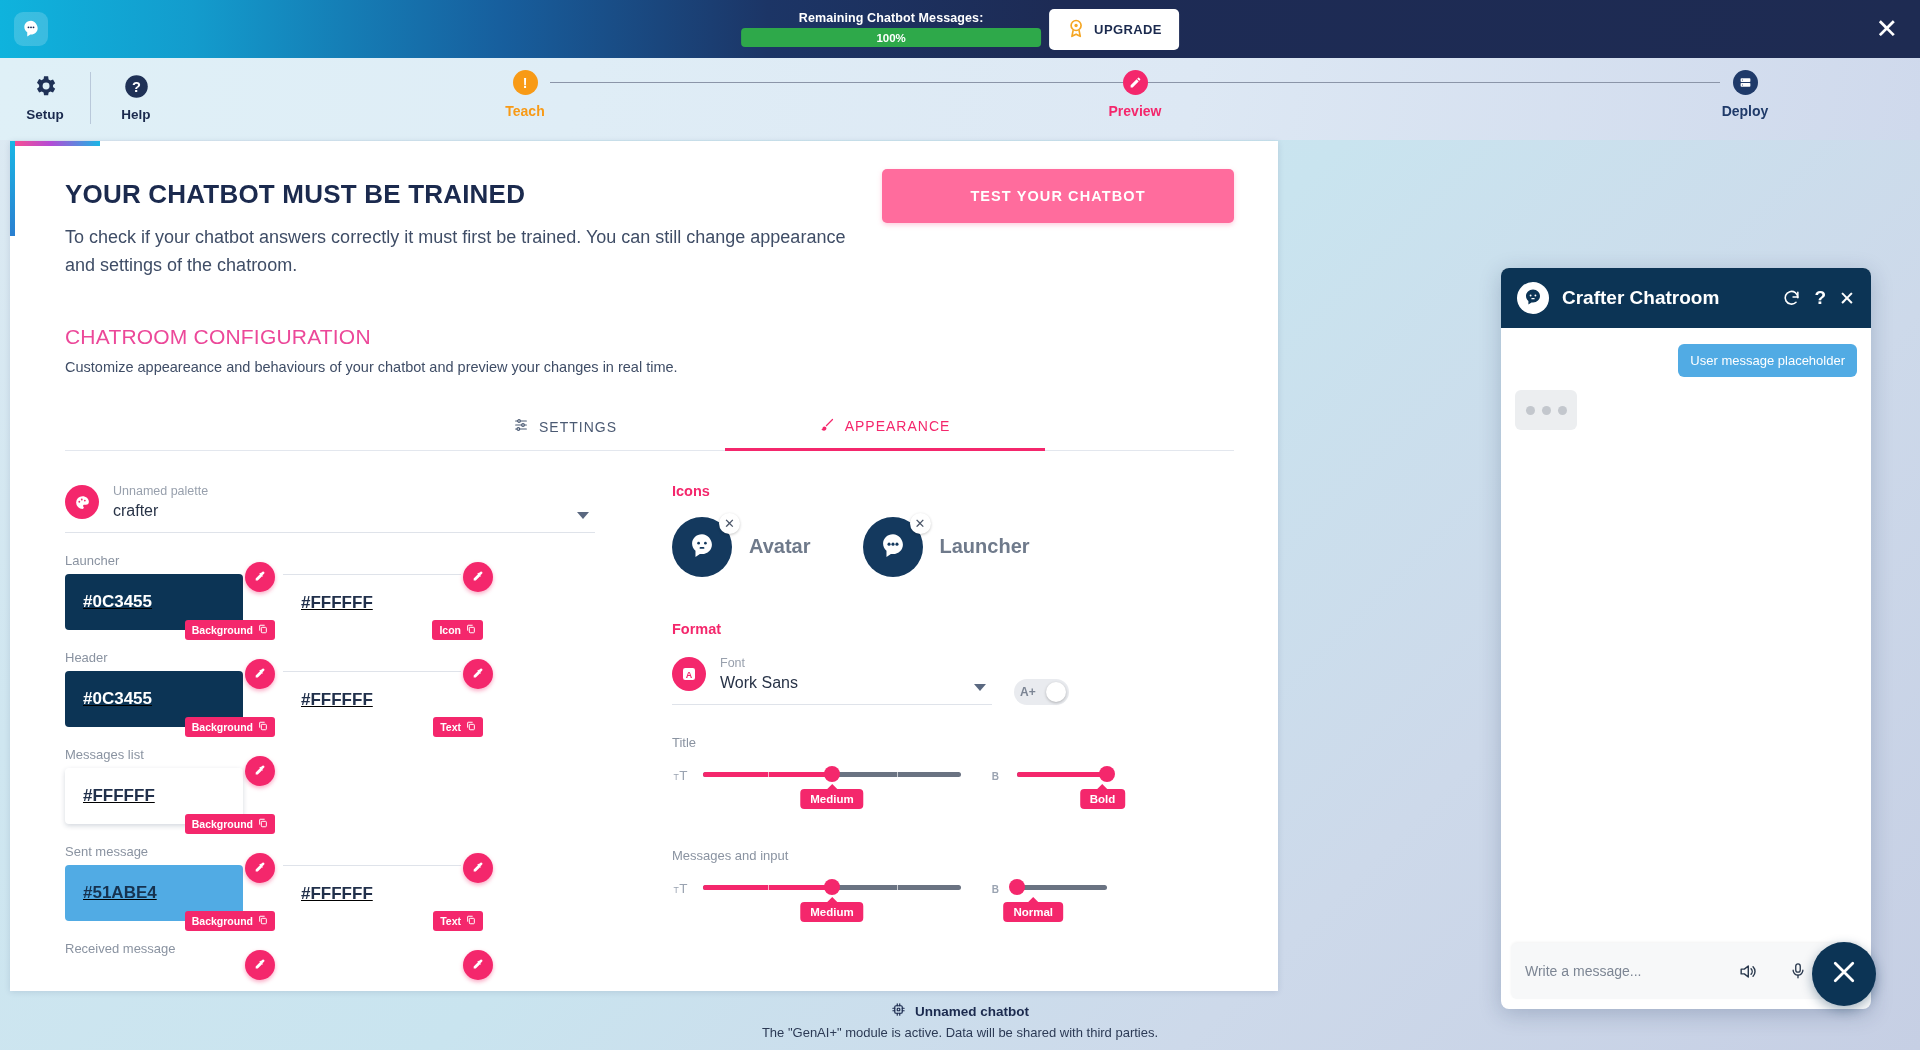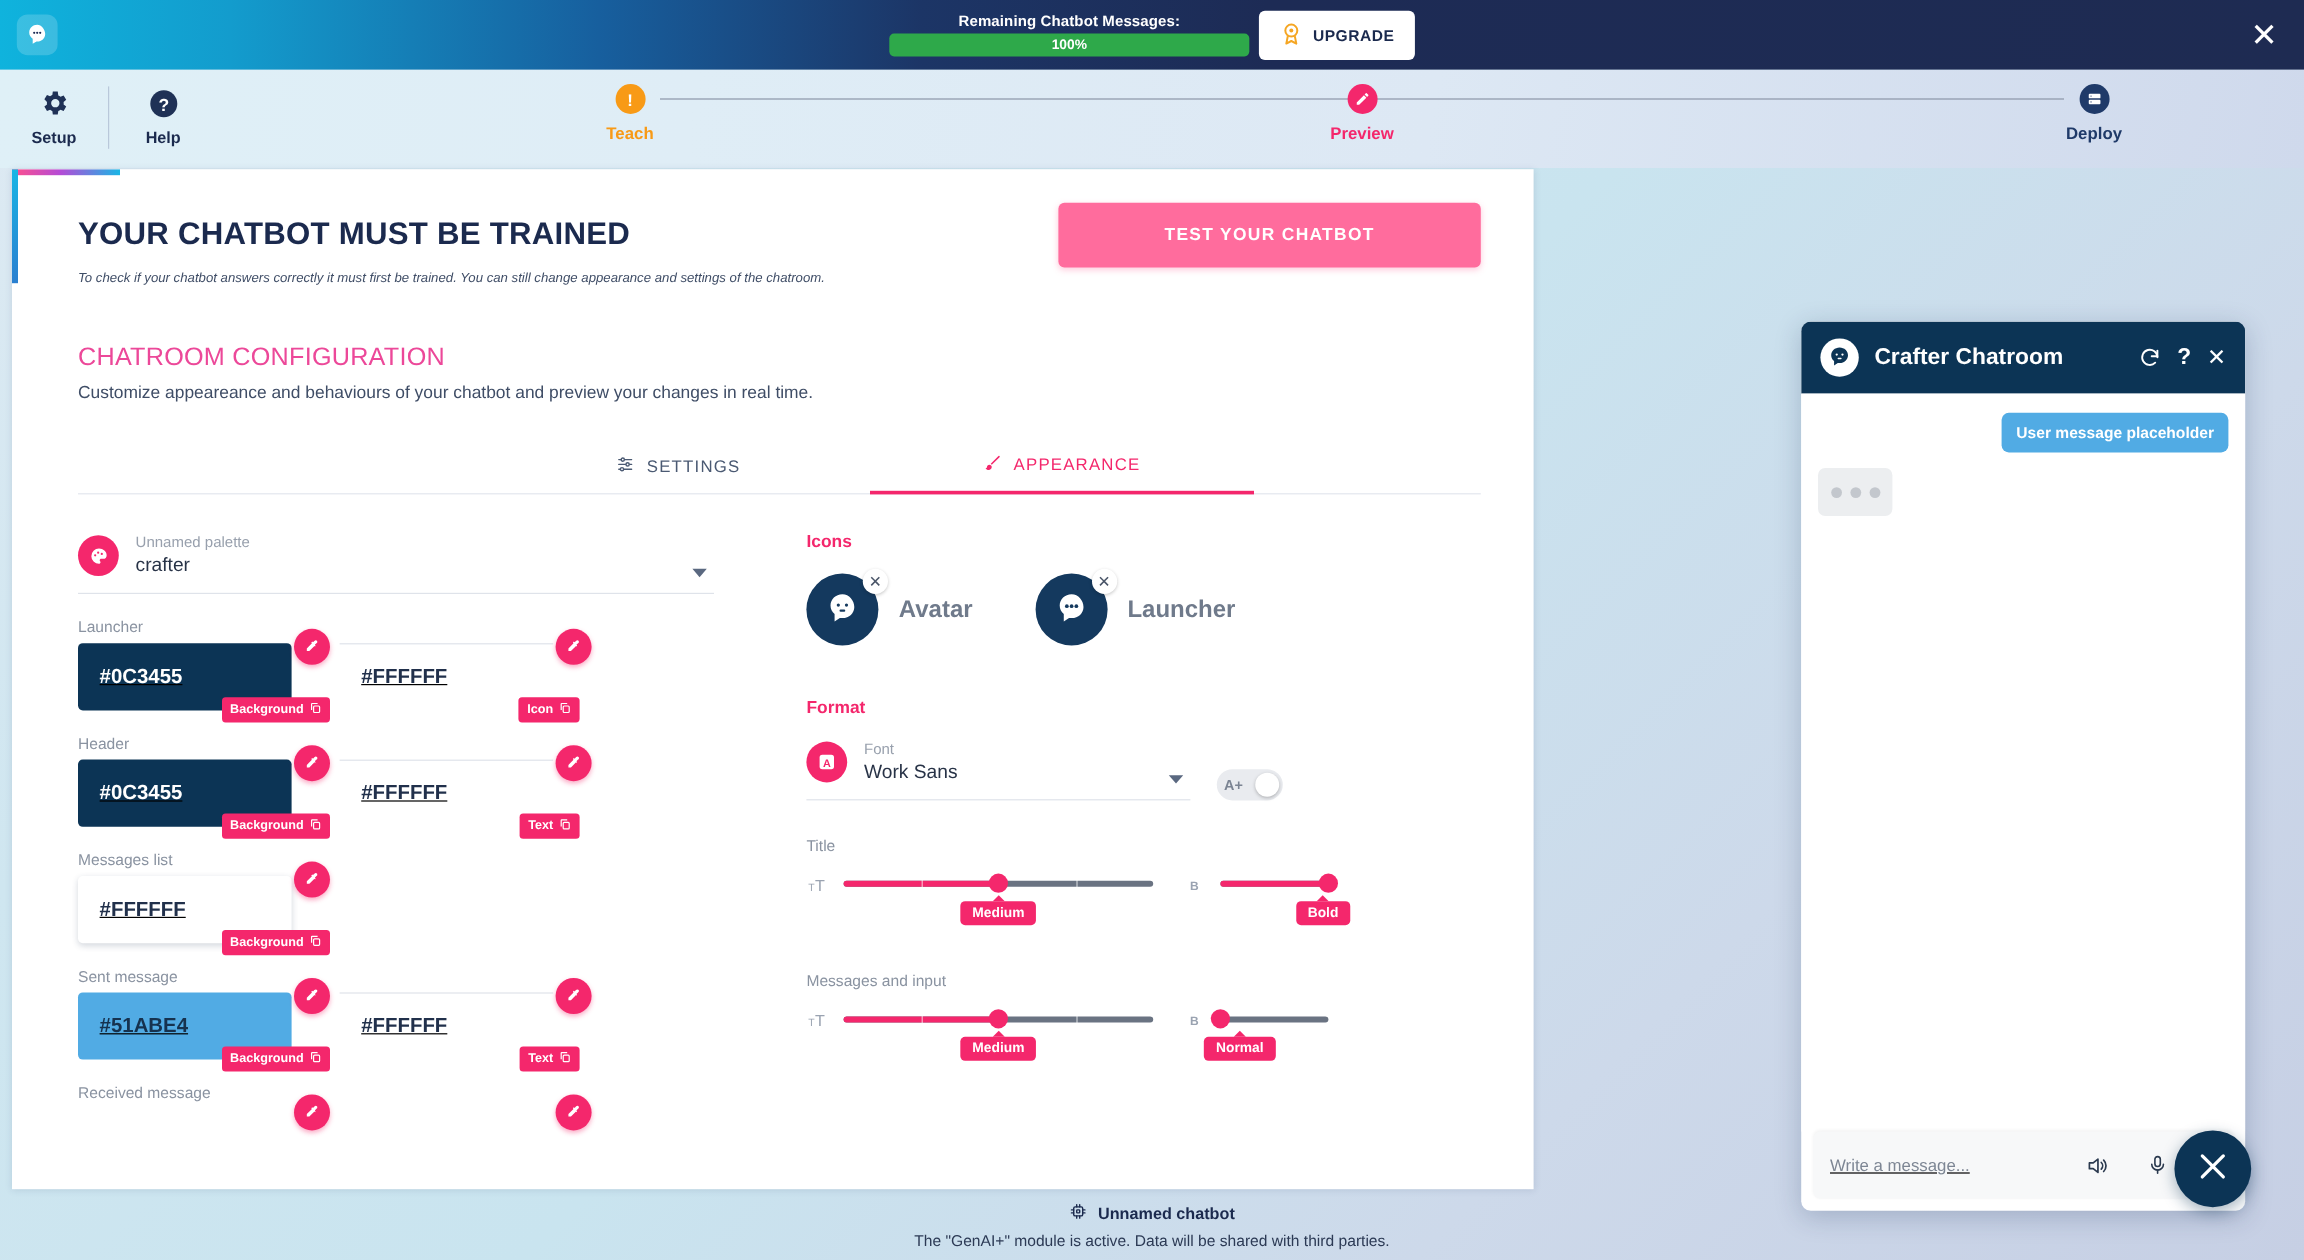--- a/index.html
+++ b/index.html
@@ -95,21 +95,21 @@
     position: absolute; left: 0; top: 0; width: 5px; height: 95px;
     background: linear-gradient(180deg, #19b6e5 0%, #2a7fd0 100%);
   }
   .card-inner { padding: 38px 44px 0 55px; position: relative; height: 100%; }
 
   h1.main-title {
     font-size: 26px; font-weight: 700; color: #1b2a4e;
     letter-spacing: .2px; margin-bottom: 14px;
   }
   p.main-sub {
-    font-size: 11px; color: #3f4d66; line-height: 1.55; max-width: 810px; font-style: italic;
+    font-size: 18px; color: #3f4d66; line-height: 1.55; max-width: 810px;
   }
   h2.section-title {
     font-size: 21px; font-weight: 400; color: #ec4899;
     letter-spacing: .2px; margin-top: 45px; margin-bottom: 10px;
   }
   p.section-sub { font-size: 14.5px; color: #3f4d66; }
 
   .test-btn {
     position: absolute; right: 44px; top: 28px;
     width: 352px; height: 54px; border: none; border-radius: 5px;
@@ -258,37 +258,36 @@
   .chat-avatar {
     width: 32px; height: 32px; border-radius: 50%; background: #ffffff;
     display: flex; align-items: center; justify-content: center; flex: none;
   }
   .chat-title { color: #fff; font-size: 19px; font-weight: 700; flex: 1; }
   .chat-hicon { color: #fff; cursor: pointer; display:flex; align-items:center; }
   .chat-body { flex: 1; background: #ffffff; padding: 16px 14px; overflow: hidden; }
   .bubble-sent {
     background: #51abe4; color: #ffffff; font-size: 13px;
     border-radius: 6px; padding: 9px 12px; margin-left: auto;
-    width: fit-content; max-width: 245px; font-weight: bold;
+    width: fit-content; max-width: 245px;
   }
   .bubble-recv {
     background: #eceef0; color: #4a5260; font-size: 13px; line-height: 1.45;
     border-radius: 6px; padding: 10px 12px; margin-top: 12px; max-width: 292px;
   }
   .bubble-typing {
     background: #eceef0; border-radius: 6px; margin-top: 13px;
     width: 62px; height: 40px; display: flex; align-items: center;
     justify-content: center; gap: 7px;
   }
   .tdot { width: 9px; height: 9px; border-radius: 50%; background: #c3c7cd; }
   .chat-input {
     height: 56px; margin: 0 10px 10px; border-radius: 6px; background: #f7f8f9;
     display: flex; align-items: center; padding: 0 14px; gap: 32px;
     box-shadow: 0 -1px 3px rgba(0,0,0,.05);
-    text-decoration: underline;
   }
   .chat-input input {
     flex: 1; border: none; background: transparent; outline: none;
     font-size: 14px; color: #46505f; font-family: "Liberation Sans", sans-serif;
   }
   .chat-input input::placeholder { color: #7d8694; }
   .ci-icon { color: #2b3a4f; cursor: pointer; display: flex; }
 
   .launcher {
     position: absolute; left: 1812px; top: 942px;

